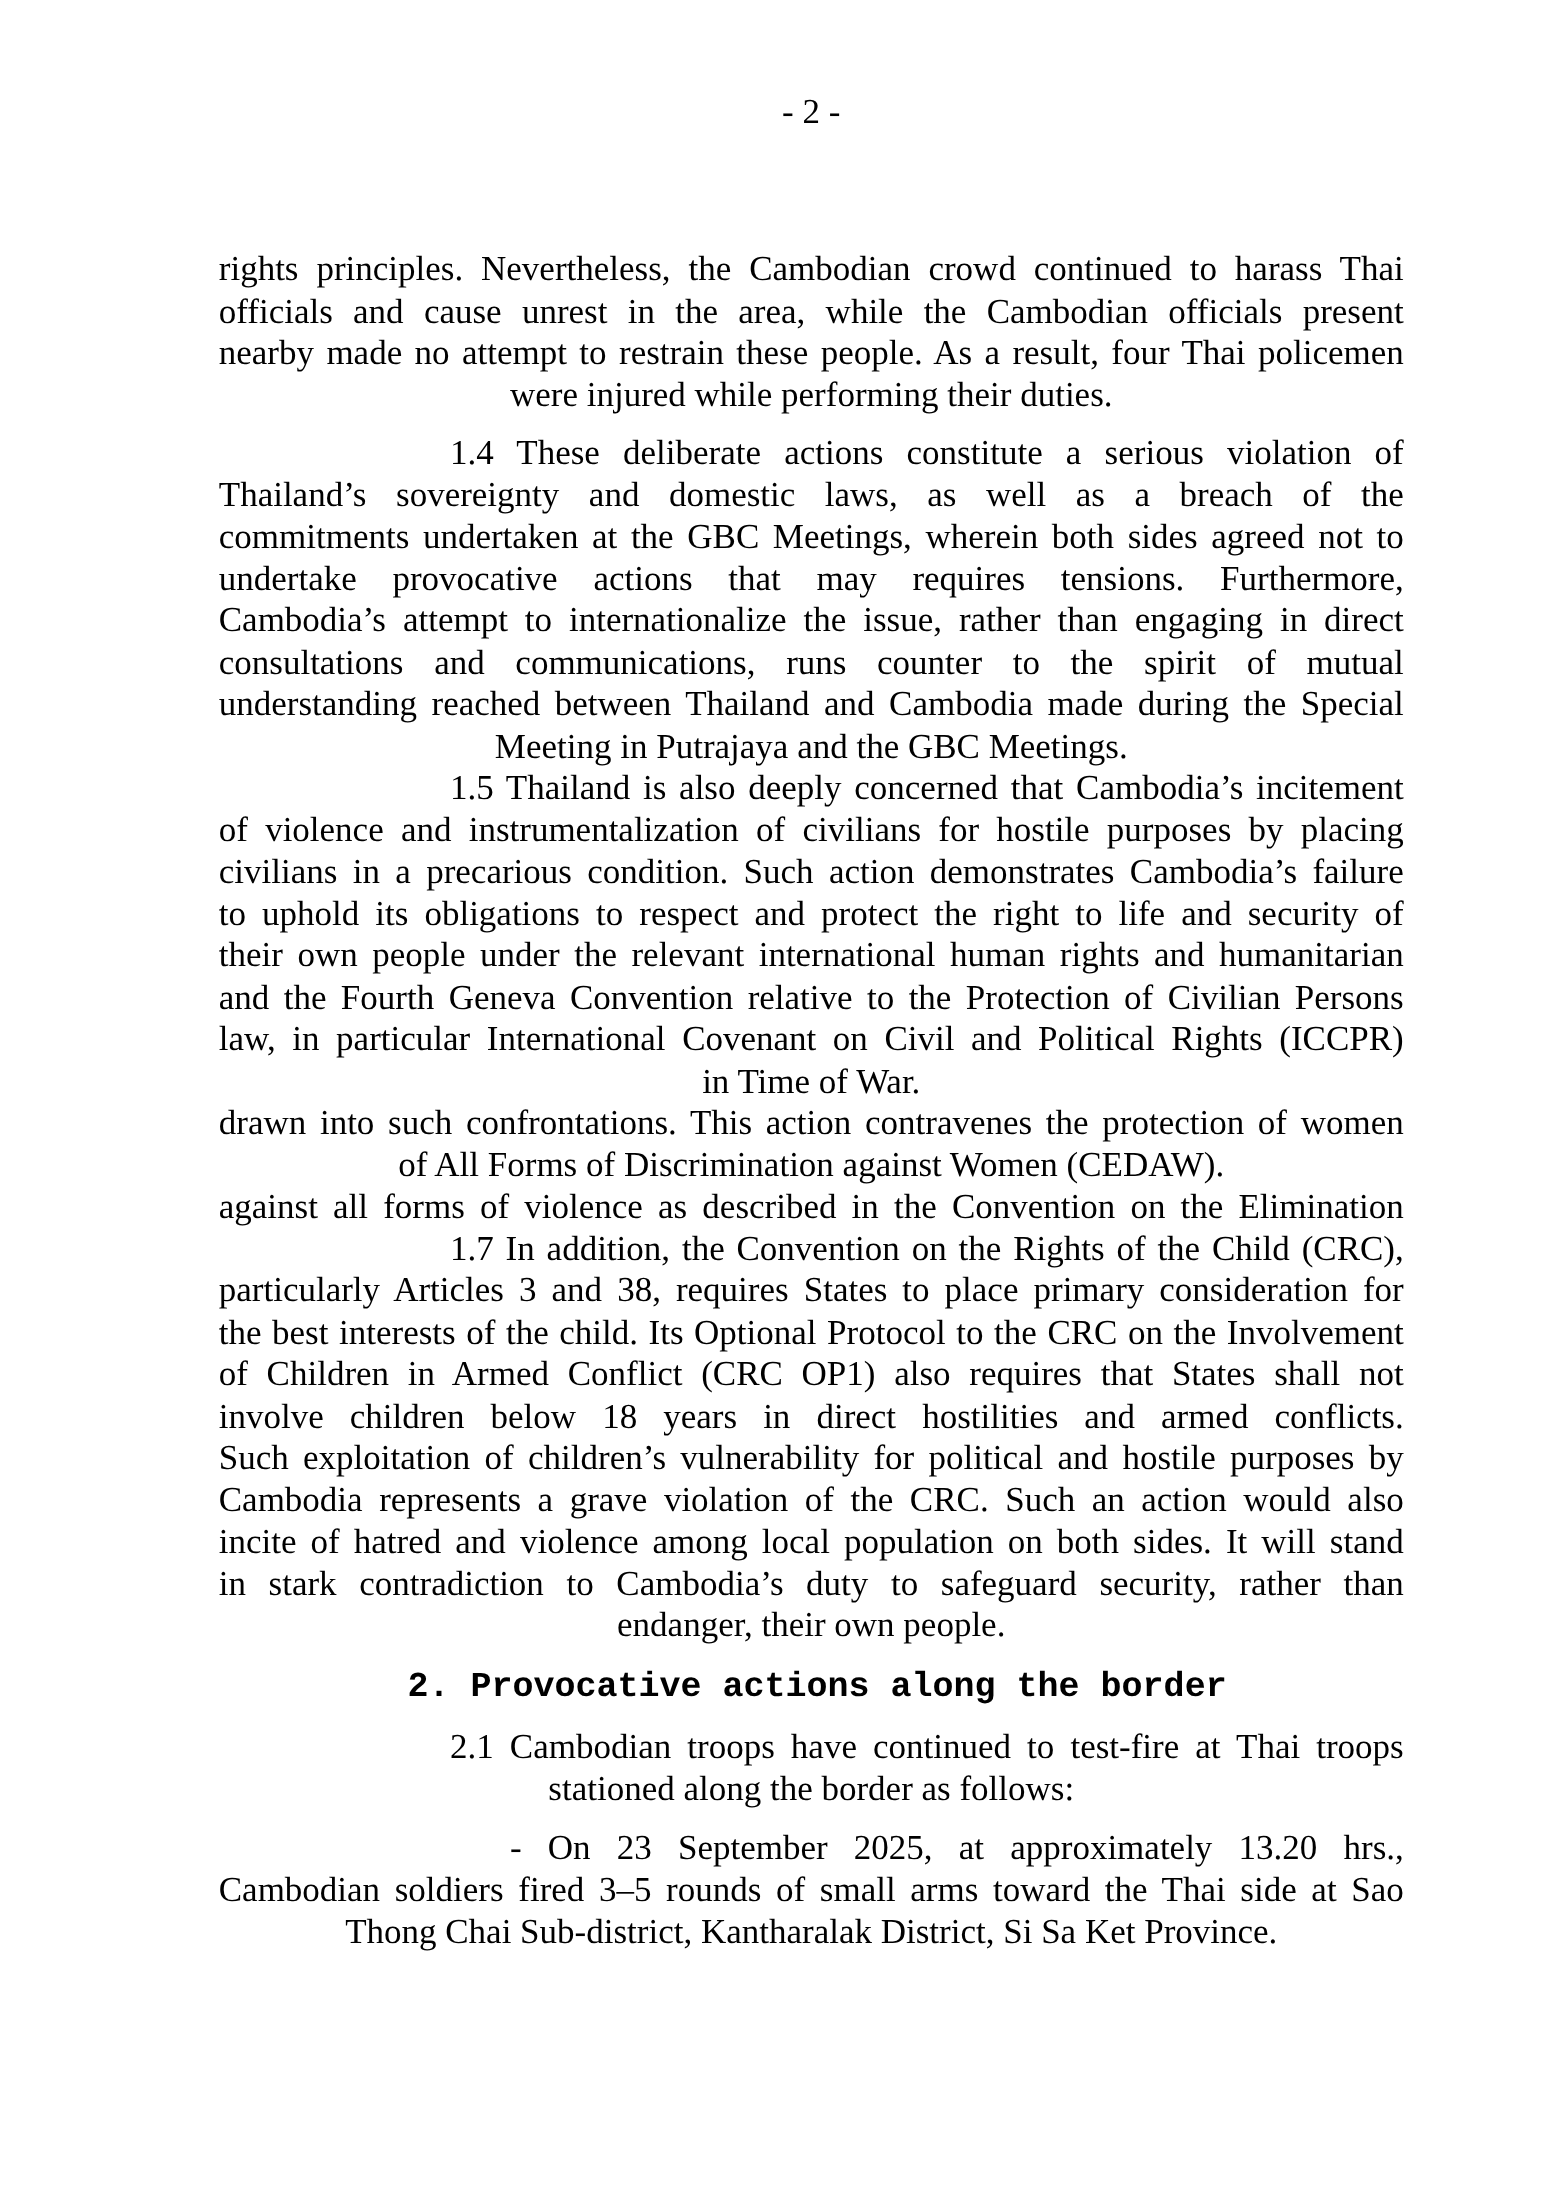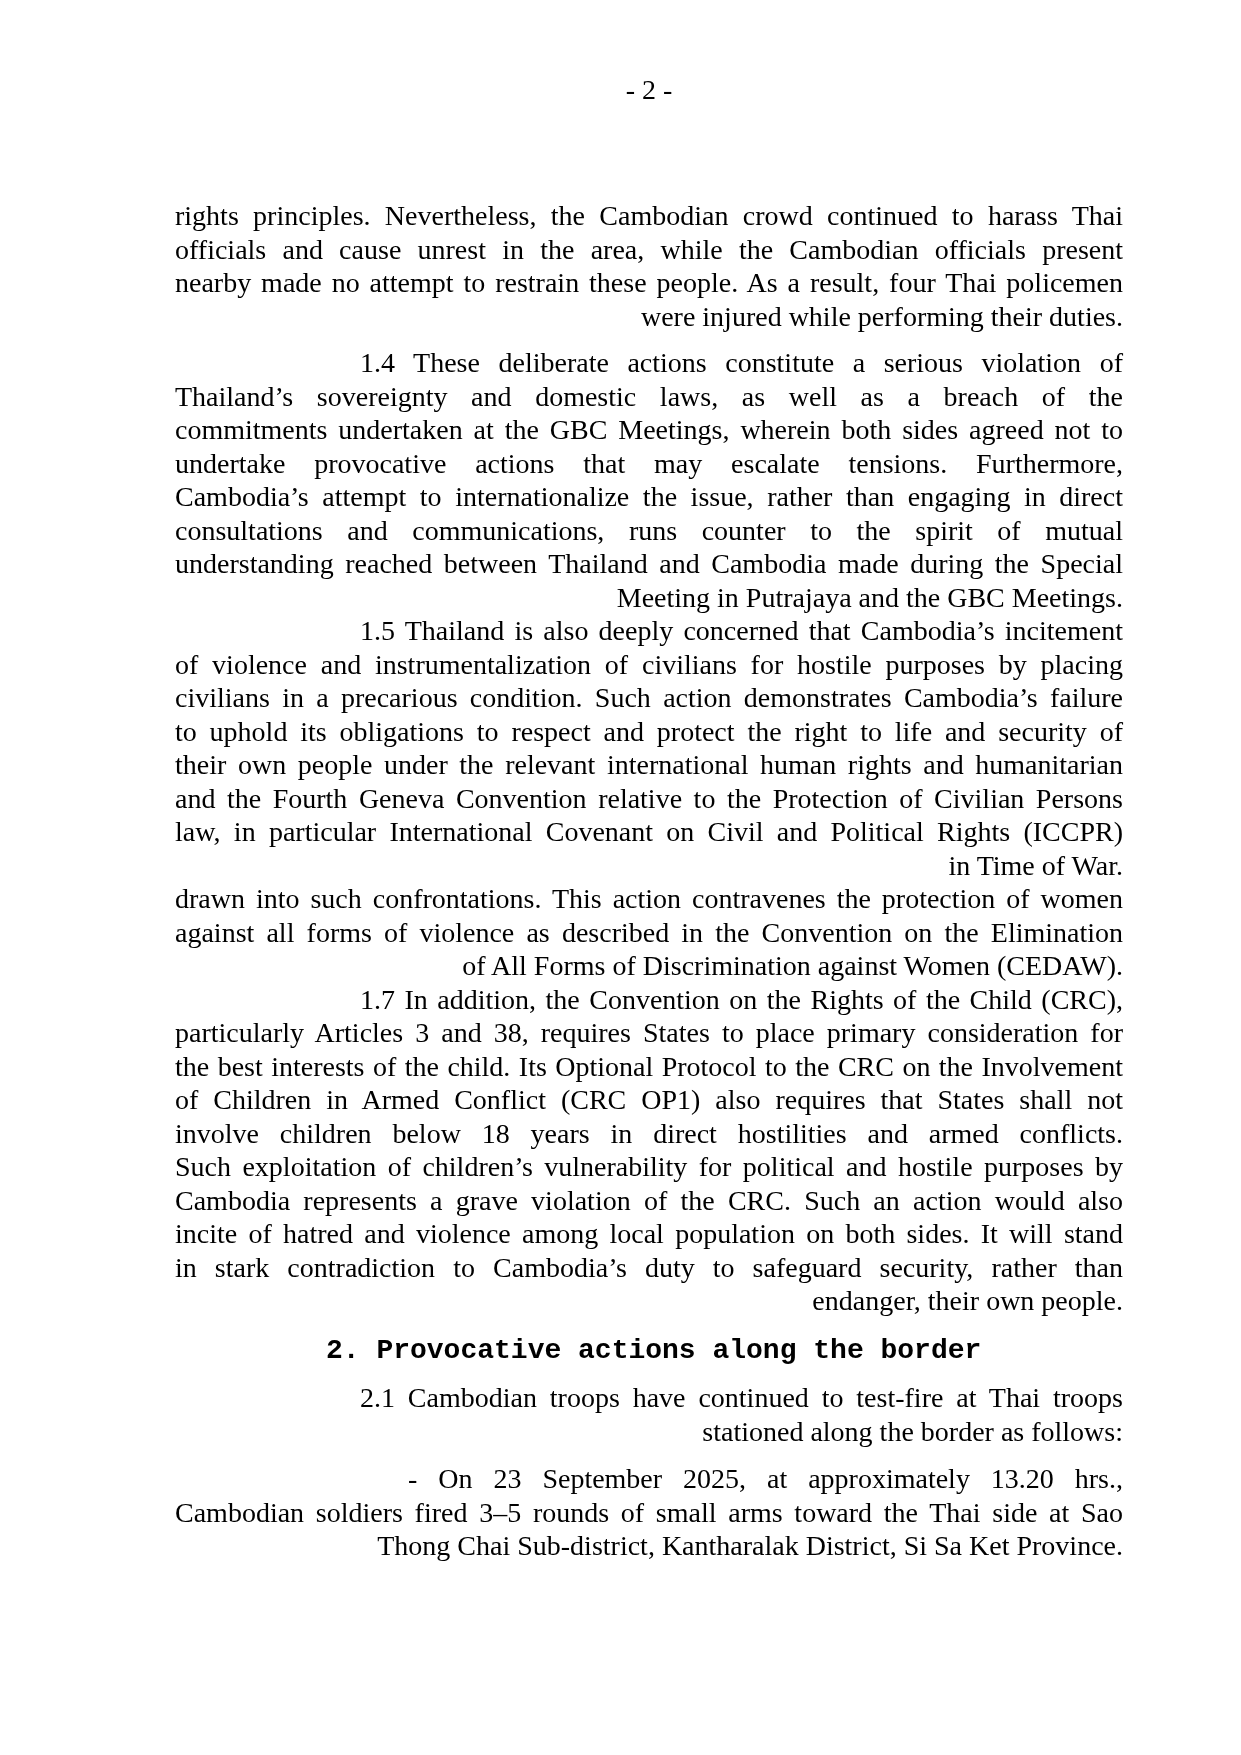--- a/index.html
+++ b/index.html
@@ -25,21 +25,21 @@
     text-align: center;
     line-height: 34px;
   }
   .doc-body {
     margin-top: 92px;
     margin-left: 175px;
     width: 948px;
     line-height: 33.5px;
   }
   .para { margin: 0; }
-  .line { text-align: right; }
+  .line { text-align: center; }
   .line.j {
     text-align: justify;
     text-align-last: justify;
   }
   .fl-std { text-indent: 185px; }
   .fl-bullet { text-indent: 233px; }
   .heading {
     font-weight: bold;
     margin: 16px 0 14px 151px;
     font-family: Liberation Mono, monospace;
@@ -56,40 +56,40 @@
       <div data-name="paragraph-continuation" class="para">
         <div class="line j" data-name="text-line">rights principles. Nevertheless, the Cambodian crowd continued to harass Thai</div>
         <div class="line j" data-name="text-line">officials and cause unrest in the area, while the Cambodian officials present</div>
         <div class="line j" data-name="text-line">nearby made no attempt to restrain these people. As a result, four Thai policemen</div>
         <div class="line" data-name="text-line">were injured while performing their duties.</div>
       </div>
       <div data-name="paragraph-1-4" class="para">
         <div class="line j fl-std" data-name="text-line">1.4 These deliberate actions constitute a serious violation of</div>
         <div class="line j" data-name="text-line">Thailand’s sovereignty and domestic laws, as well as a breach of the</div>
         <div class="line j" data-name="text-line">commitments undertaken at the GBC Meetings, wherein both sides agreed not to</div>
-        <div class="line j" data-name="text-line">undertake provocative actions that may escalate tensions. Furthermore,</div>
+        <div class="line j" data-name="text-line">undertake provocative actions that may requires tensions. Furthermore,</div>
         <div class="line j" data-name="text-line">Cambodia’s attempt to internationalize the issue, rather than engaging in direct</div>
         <div class="line j" data-name="text-line">consultations and communications, runs counter to the spirit of mutual</div>
         <div class="line j" data-name="text-line">understanding reached between Thailand and Cambodia made during the Special</div>
         <div class="line" data-name="text-line">Meeting in Putrajaya and the GBC Meetings.</div>
       </div>
       <div data-name="paragraph-1-5" class="para">
         <div class="line j fl-std" data-name="text-line">1.5 Thailand is also deeply concerned that Cambodia’s incitement</div>
         <div class="line j" data-name="text-line">of violence and instrumentalization of civilians for hostile purposes by placing</div>
         <div class="line j" data-name="text-line">civilians in a precarious condition. Such action demonstrates Cambodia’s failure</div>
         <div class="line j" data-name="text-line">to uphold its obligations to respect and protect the right to life and security of</div>
         <div class="line j" data-name="text-line">their own people under the relevant international human rights and humanitarian</div>
         <div class="line j" data-name="text-line">and the Fourth Geneva Convention relative to the Protection of Civilian Persons</div>
         <div class="line j" data-name="text-line">law, in particular International Covenant on Civil and Political Rights (ICCPR)</div>
         <div class="line" data-name="text-line">in Time of War.</div>
       </div>
       <div data-name="paragraph-1-6" class="para">
         <div class="line j" data-name="text-line">drawn into such confrontations. This action contravenes the protection of women</div>
+        <div class="line" data-name="text-line">of All Forms of Discrimination against Women (CEDAW).</div>
         <div class="line j" data-name="text-line">against all forms of violence as described in the Convention on the Elimination</div>
-        <div class="line" data-name="text-line">of All Forms of Discrimination against Women (CEDAW).</div>
       </div>
       <div data-name="paragraph-1-7" class="para">
         <div class="line j fl-std" data-name="text-line">1.7 In addition, the Convention on the Rights of the Child (CRC),</div>
         <div class="line j" data-name="text-line">particularly Articles 3 and 38, requires States to place primary consideration for</div>
         <div class="line j" data-name="text-line">the best interests of the child. Its Optional Protocol to the CRC on the Involvement</div>
         <div class="line j" data-name="text-line">of Children in Armed Conflict (CRC OP1) also requires that States shall not</div>
         <div class="line j" data-name="text-line">involve children below 18 years in direct hostilities and armed conflicts.</div>
         <div class="line j" data-name="text-line">Such exploitation of children’s vulnerability for political and hostile purposes by</div>
         <div class="line j" data-name="text-line">Cambodia represents a grave violation of the CRC. Such an action would also</div>
         <div class="line j" data-name="text-line">incite of hatred and violence among local population on both sides. It will stand</div>

